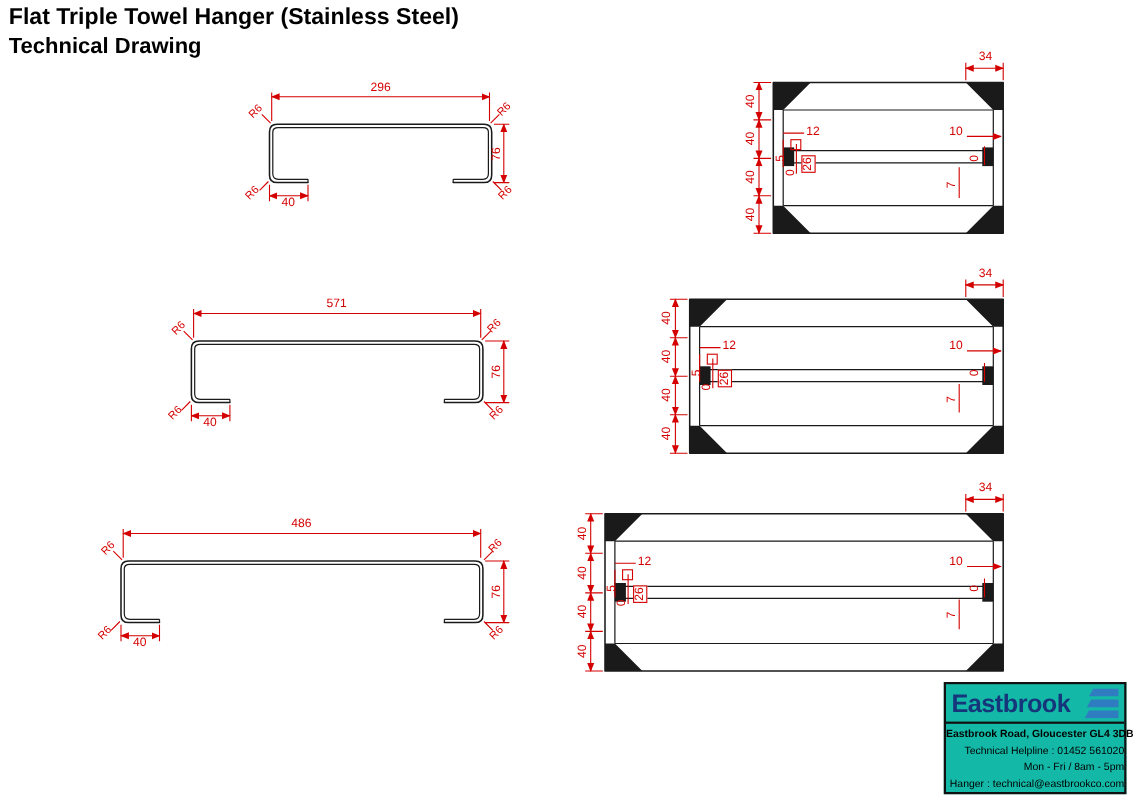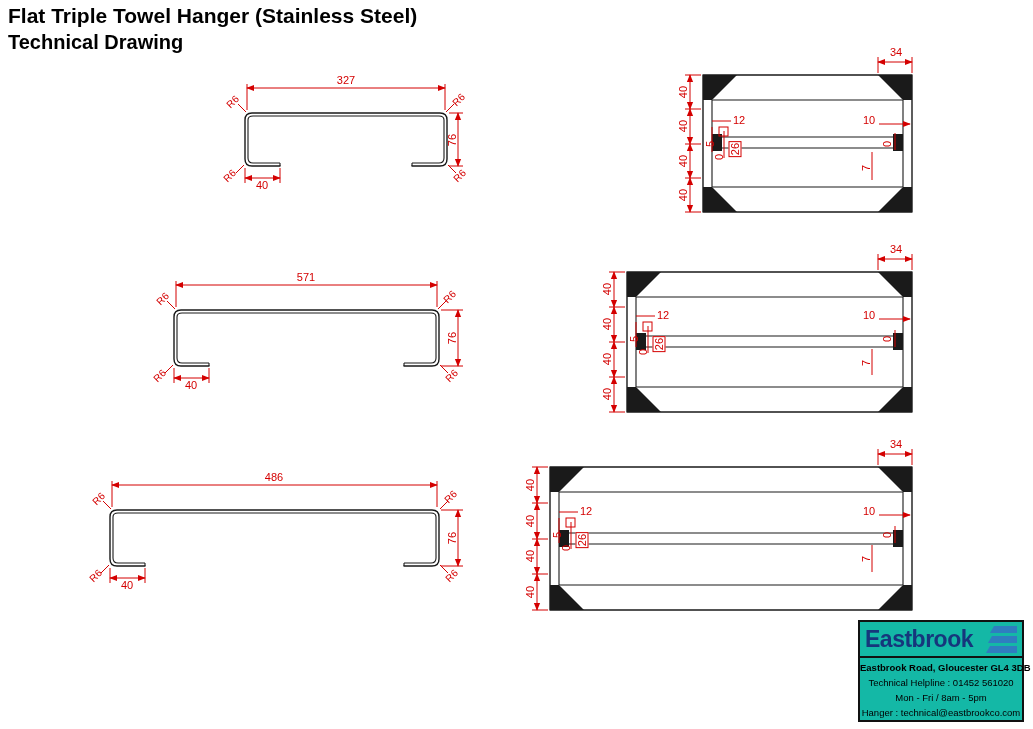--- a/index.html
+++ b/index.html
@@ -20,21 +20,21 @@
   .r90{transform:translate(-50%,-50%) rotate(-90deg);}
   .r45{transform:translate(-50%,-50%) rotate(-45deg);}
   .sm{font-size:10px;}
   .boxed{border:1px solid #d40000;padding:0 1px;background:#fff;}
 
   .info{position:absolute;left:858px;top:620px;width:166px;height:102px;border:2px solid #111;
         background:#14b8a6;box-sizing:border-box;}
   .info-head{display:flex;align-items:center;justify-content:space-between;height:36px;
              border-bottom:2px solid #111;padding:0 5px;box-sizing:border-box;}
   .brand{font-weight:bold;font-size:23px;color:#16367c;letter-spacing:-0.5px;}
-  .info-lines{padding-top:2px;text-align:center;}
+  .info-lines{padding-top:2px;text-align:right;}
   .info-line{font-size:9.5px;line-height:15px;color:#000;white-space:nowrap;}
   .info-line.bold{font-weight:bold;}
 </style>
 </head>
 <body>
 
 <div class="page">
 
   <div class="page-title">Flat Triple Towel Hanger (Stainless Steel)</div>
   <div class="page-subtitle">Technical Drawing</div>
@@ -117,21 +117,21 @@
       <line class="dim-l" x1="537" y1="503" x2="537" y2="539" marker-start="url(#ar)" marker-end="url(#ar)"></line>
       <line class="dim-l" x1="537" y1="539" x2="537" y2="574" marker-start="url(#ar)" marker-end="url(#ar)"></line>
       <line class="dim-l" x1="537" y1="574" x2="537" y2="610" marker-start="url(#ar)" marker-end="url(#ar)"></line>
       <line class="dim-l" x1="878" y1="454" x2="912" y2="454" marker-start="url(#ar)" marker-end="url(#ar)"></line>
       <line class="dim-l" x1="879" y1="515" x2="910" y2="515" marker-end="url(#ar)"></line>
     </g>
   </svg>
 
   <div class="labels">
 
-    <span class="dim" style="left:346px;top:80px">327</span>
+    <span class="dim" style="left:346px;top:80px">296</span>
     <span class="dim r90" style="left:452px;top:140px">76</span>
     <span class="dim" style="left:262px;top:185px">40</span>
     <span class="dim r45 sm" style="left:233px;top:102px">R6</span>
     <span class="dim r45 sm" style="left:459px;top:100px">R6</span>
     <span class="dim r45 sm" style="left:230px;top:176px">R6</span>
     <span class="dim r45 sm" style="left:460px;top:176px">R6</span>
 
     <span class="dim" style="left:306px;top:277px">571</span>
     <span class="dim r90" style="left:452px;top:338px">76</span>
     <span class="dim" style="left:191px;top:385px">40</span>

